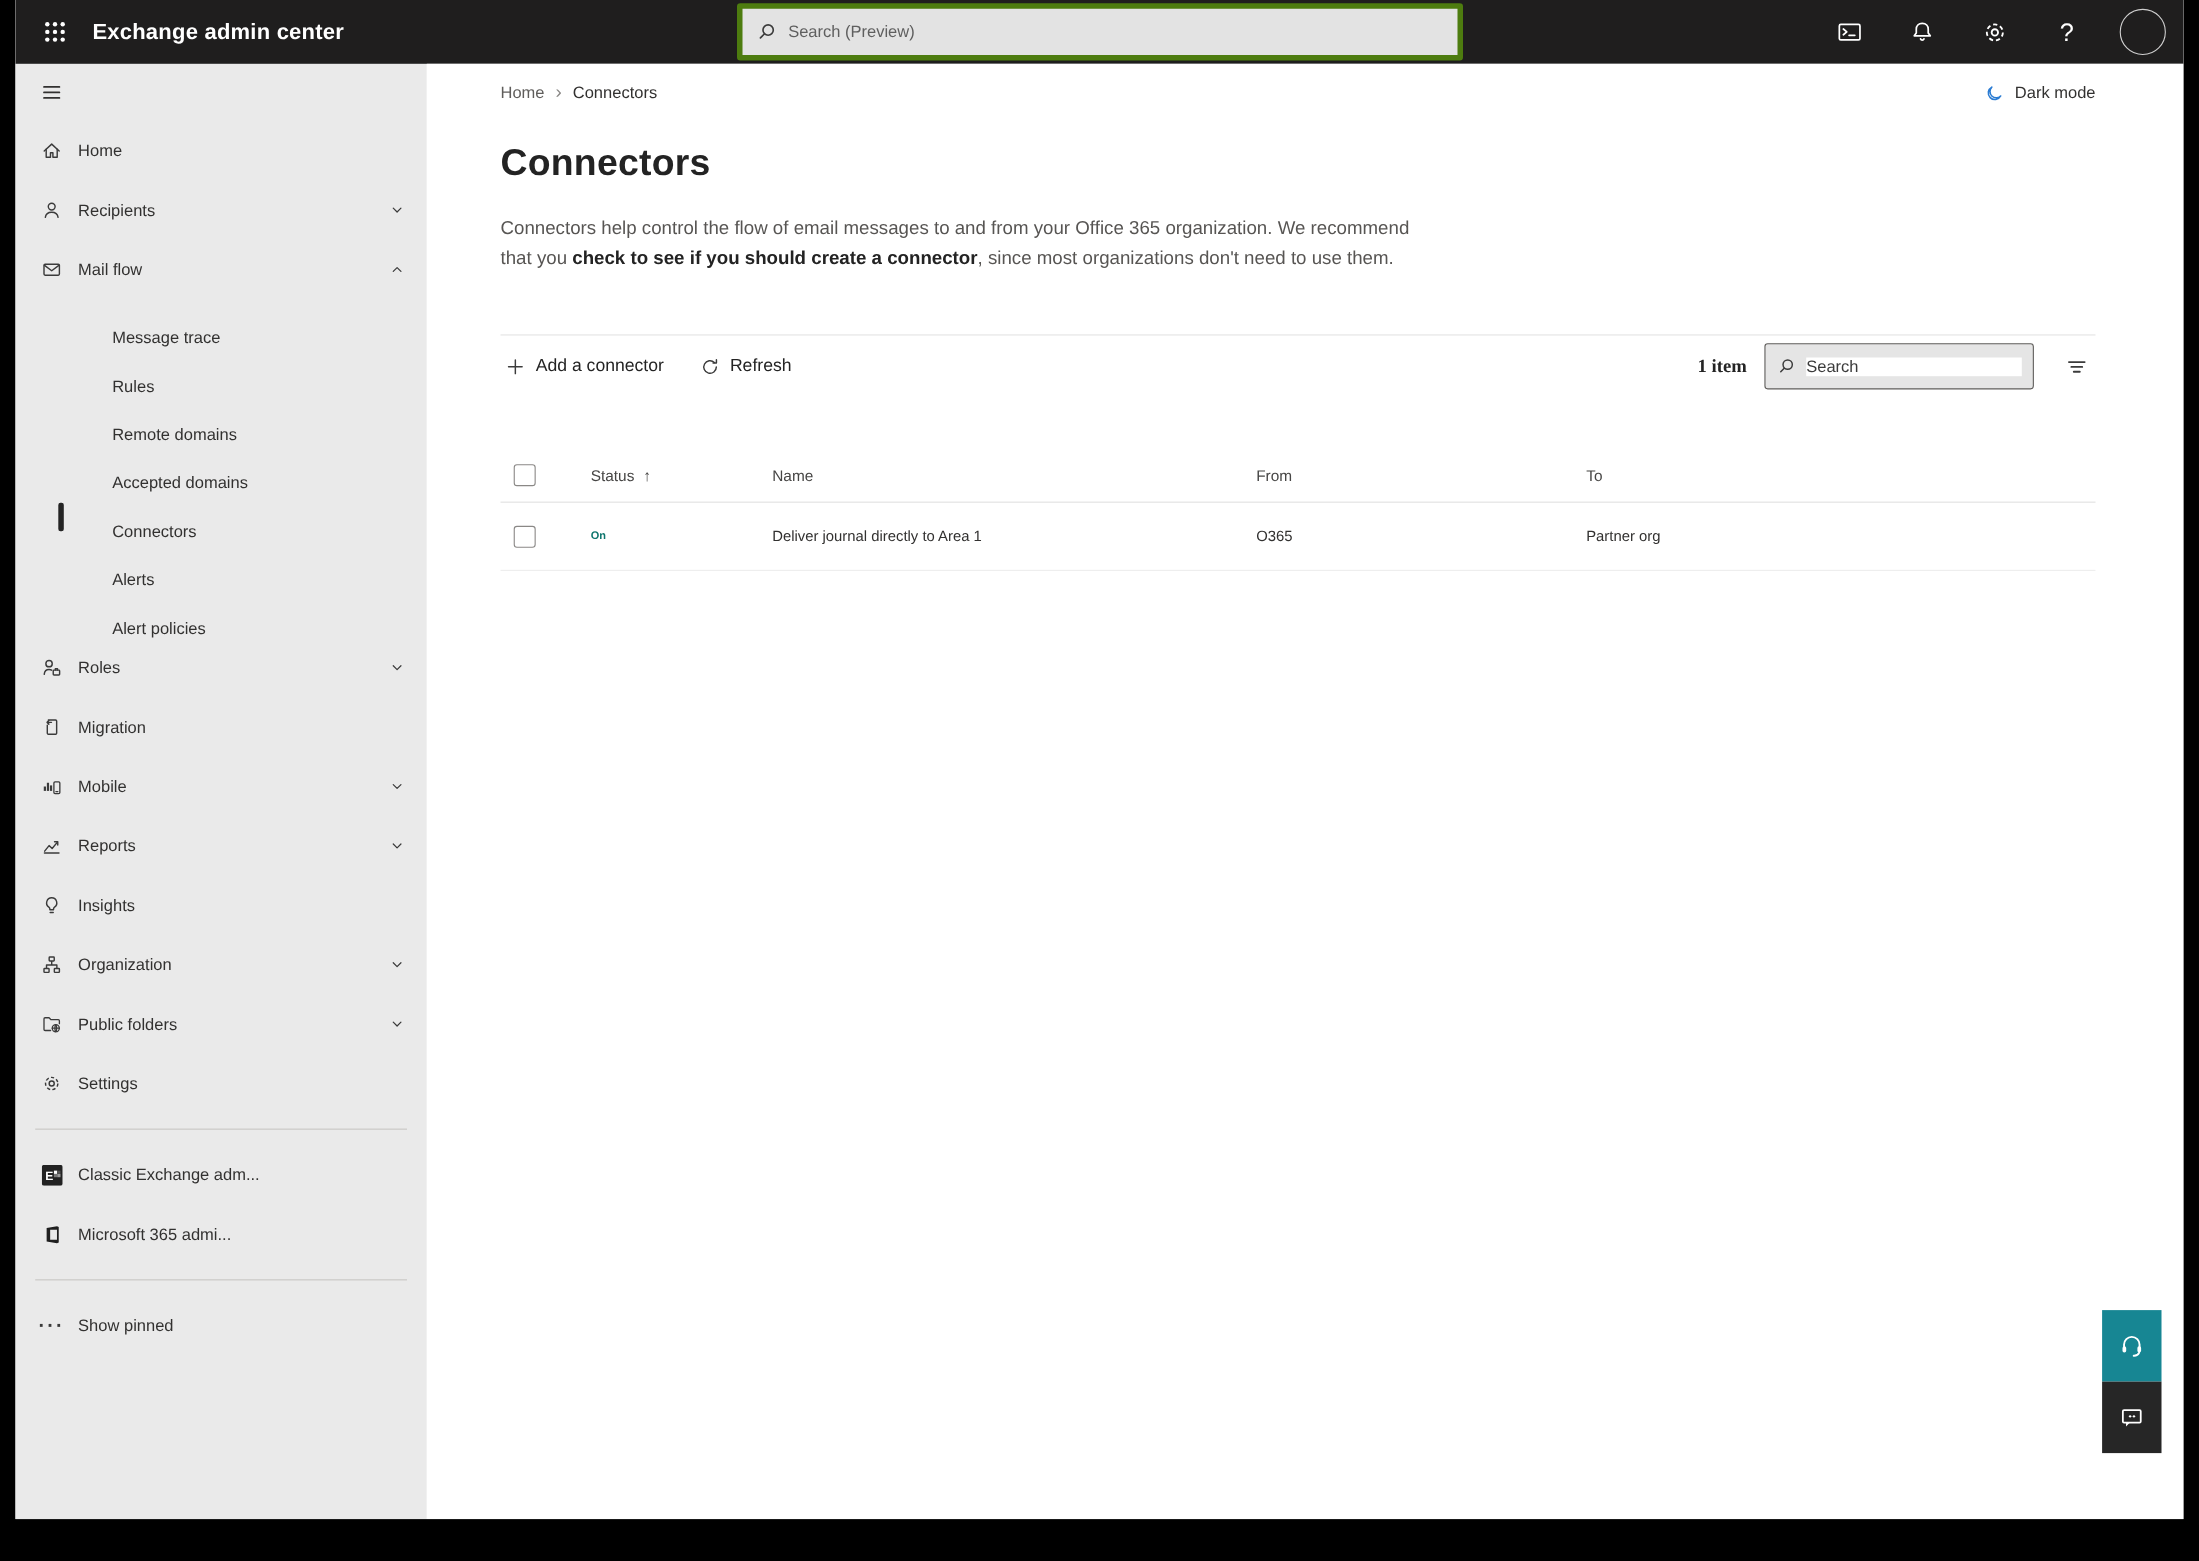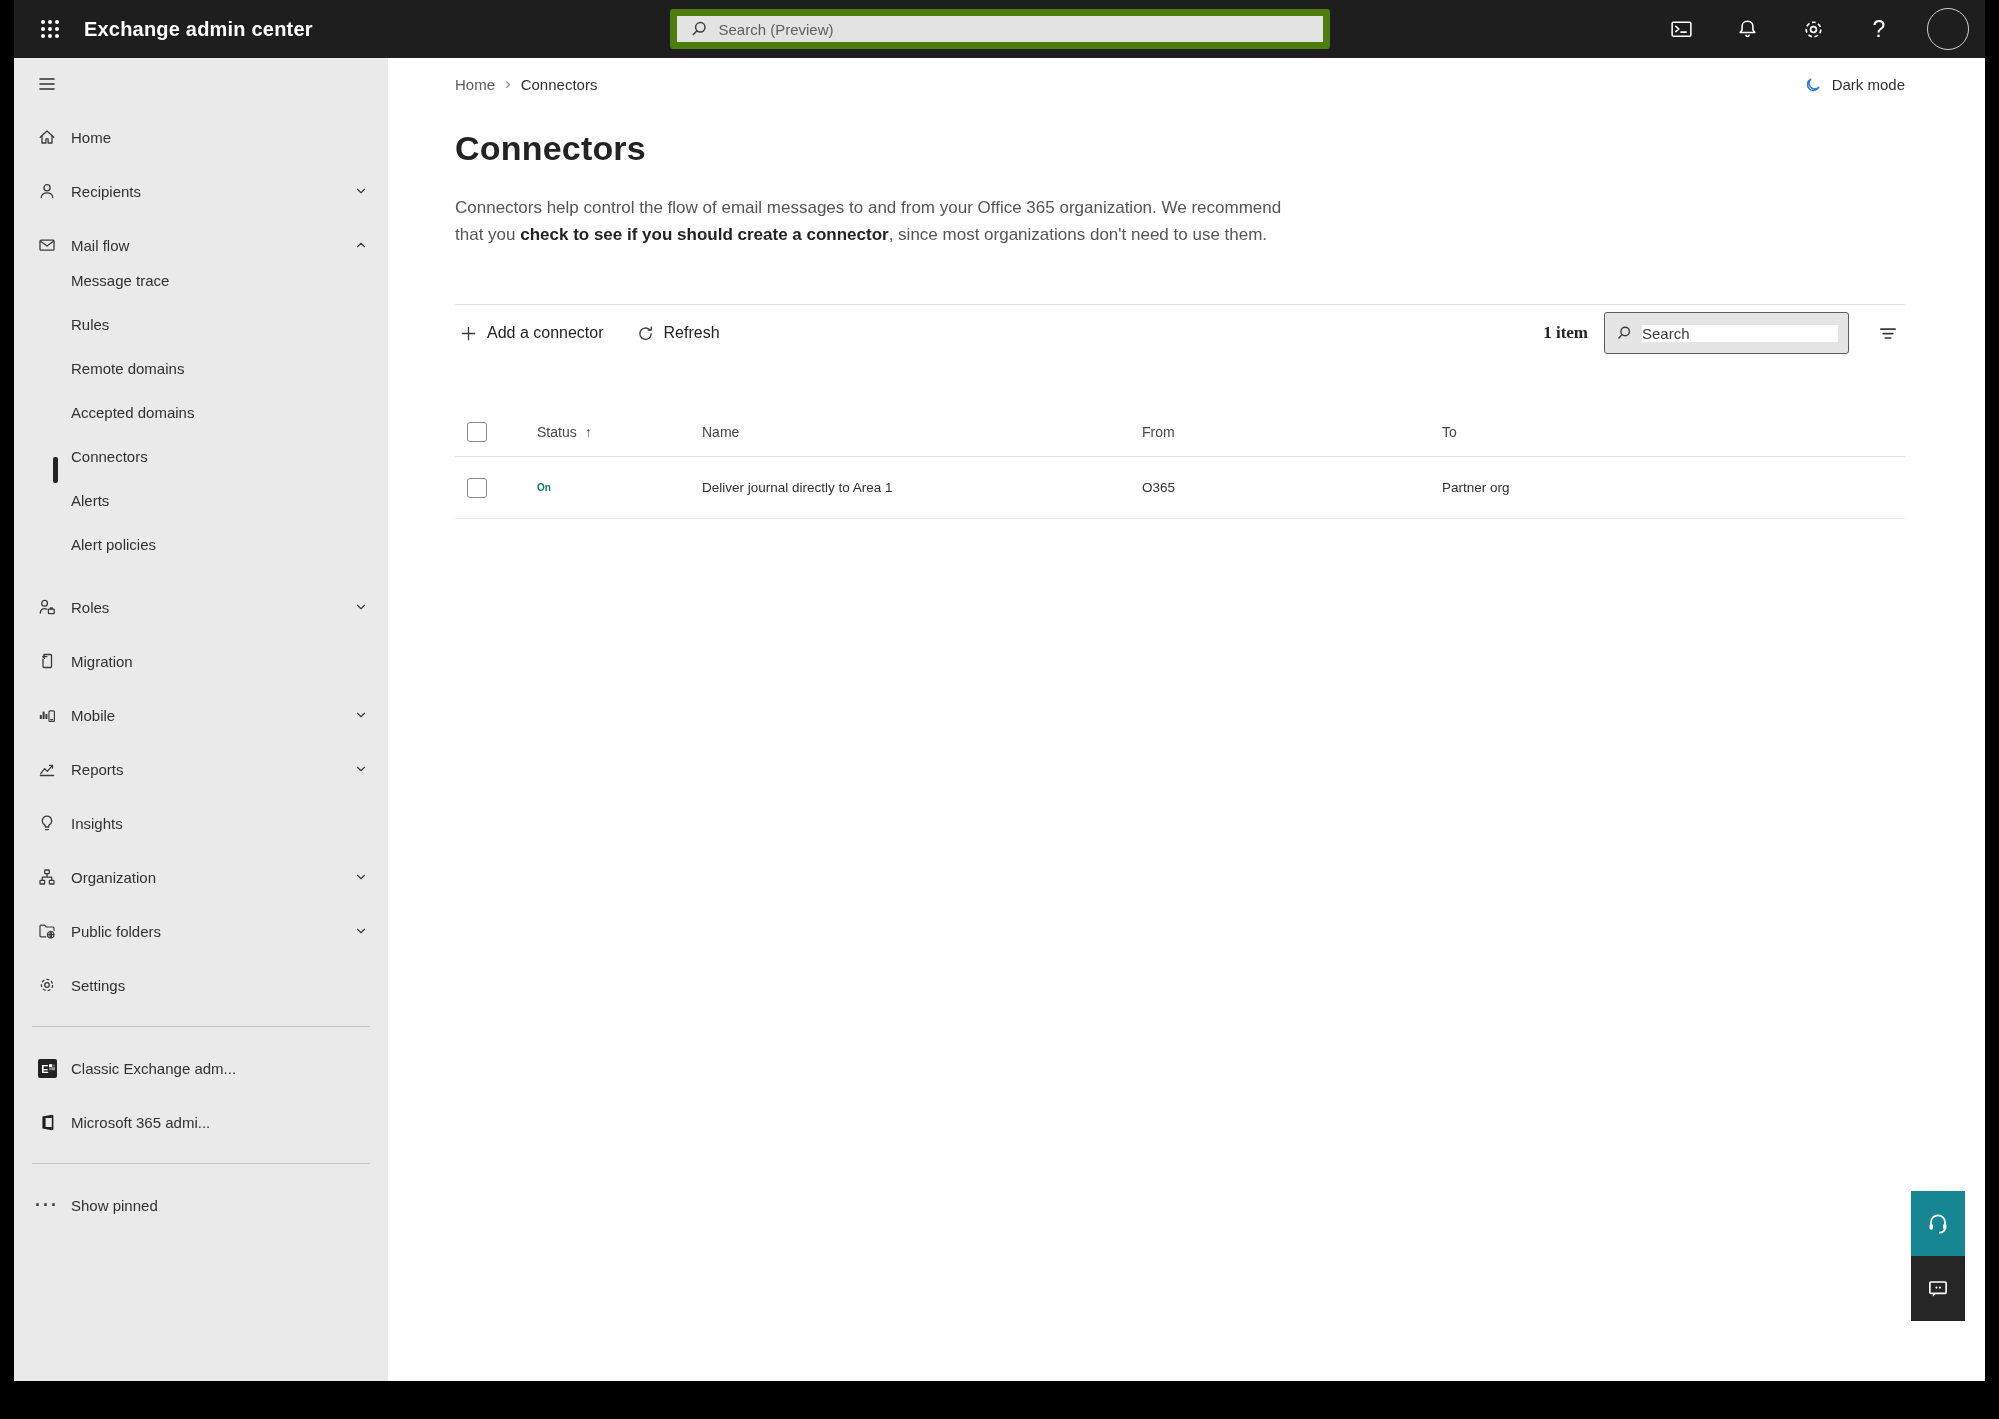--- a/index.html
+++ b/index.html
@@ -8,21 +8,21 @@
 
   .frame { position:absolute; left:14px; top:0; width:1971px; height:1381px;
            background:#fff; display:flex; flex-direction:column; overflow:hidden; }
 
   
   .topbar { height:58px; background:#1f1e1e; display:flex; align-items:center;
             flex-shrink:0; position:relative; padding:0 16px; }
   .waffle-btn { width:40px; height:40px; display:flex; align-items:center; justify-content:center; cursor:pointer; }
   .topbar-title { color:#fff; font-size:20px; font-weight:600; margin-left:14px; letter-spacing:.2px; }
   .topbar-search { position:absolute; left:50%; top:50%; transform:translate(-50%,-50%);
-                   width:660px; height:40px; background:#e3e3e3; border:7px solid #4d7c0f;
+                   width:660px; height:52px; background:#e3e3e3; border:5px solid #4d7c0f;
                    border-radius:3px; display:flex; align-items:center; padding:0 12px; }
   .topbar-search svg { flex-shrink:0; }
   .topbar-search input { border:none; outline:none; background:transparent; font-size:15px;
                          color:#333; width:100%; margin-left:10px; font-family:"Liberation Sans", sans-serif; }
   .topbar-search input::placeholder { color:#5f5f5f; opacity:1; }
   .topbar-right { margin-left:auto; display:flex; align-items:center; gap:30px; }
   .tb-icon { width:36px; height:36px; display:flex; align-items:center; justify-content:center; cursor:pointer; }
   .help-glyph { color:#fff; font-size:23px; font-weight:400; }
   .avatar { width:42px; height:42px; border-radius:50%; border:1.5px solid #cfcfcf; background:transparent; cursor:pointer; }
 
@@ -30,21 +30,21 @@
   .content { flex:1; display:flex; min-height:0; }
   .sidebar { width:374px; background:#eaeaea; flex-shrink:0; padding-top:0; overflow:hidden; }
   .main { flex:1; background:#fff; padding:0 80px 0 67px; position:relative; overflow:hidden; }
 
   
   .hamburger-row { height:52px; display:flex; align-items:center; padding-left:23px; cursor:pointer; }
   .nav-item { height:54px; display:flex; align-items:center; padding-left:23px; cursor:pointer; position:relative; }
   .nav-icon { width:20px; height:20px; display:flex; align-items:center; justify-content:center; flex-shrink:0; }
   .nav-label { font-size:15px; color:#323130; margin-left:14px; white-space:nowrap; }
   .chevron { margin-left:auto; margin-right:20px; display:flex; }
-  .sub-item { height:44px; display:flex; align-items:flex-start; padding-left:57px; cursor:pointer; position:relative; }
+  .sub-item { height:44px; display:flex; align-items:flex-end; padding-left:88px; cursor:pointer; position:relative; }
   .sub-item .nav-label { margin-left:0; }
   .sel-bar { position:absolute; left:39px; top:9px; width:5px; height:26px; background:#242424; border-radius:2px; }
   .side-divider { height:1px; background:#c8c6c4; margin:14px 18px; }
 
   
   .crumb-row { margin-top:13px; display:flex; align-items:center; justify-content:space-between; height:26px; }
   .breadcrumb { display:flex; align-items:center; gap:10px; font-size:15px; }
   .crumb-home { color:#5f5d5b; cursor:pointer; }
   .crumb-sep { color:#8a8886; font-size:17px; }
   .crumb-current { color:#323130; }

